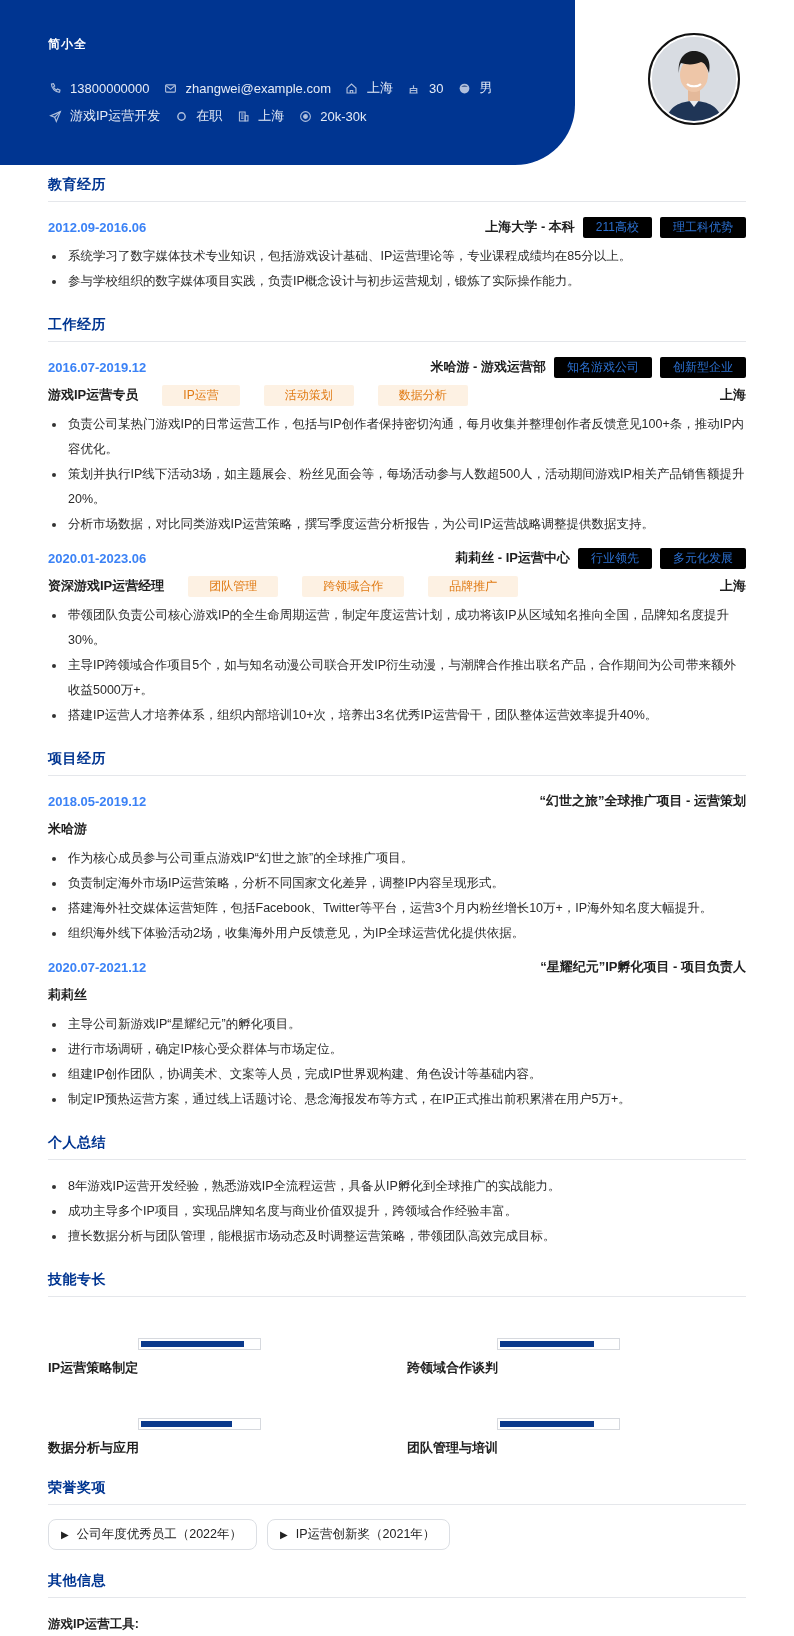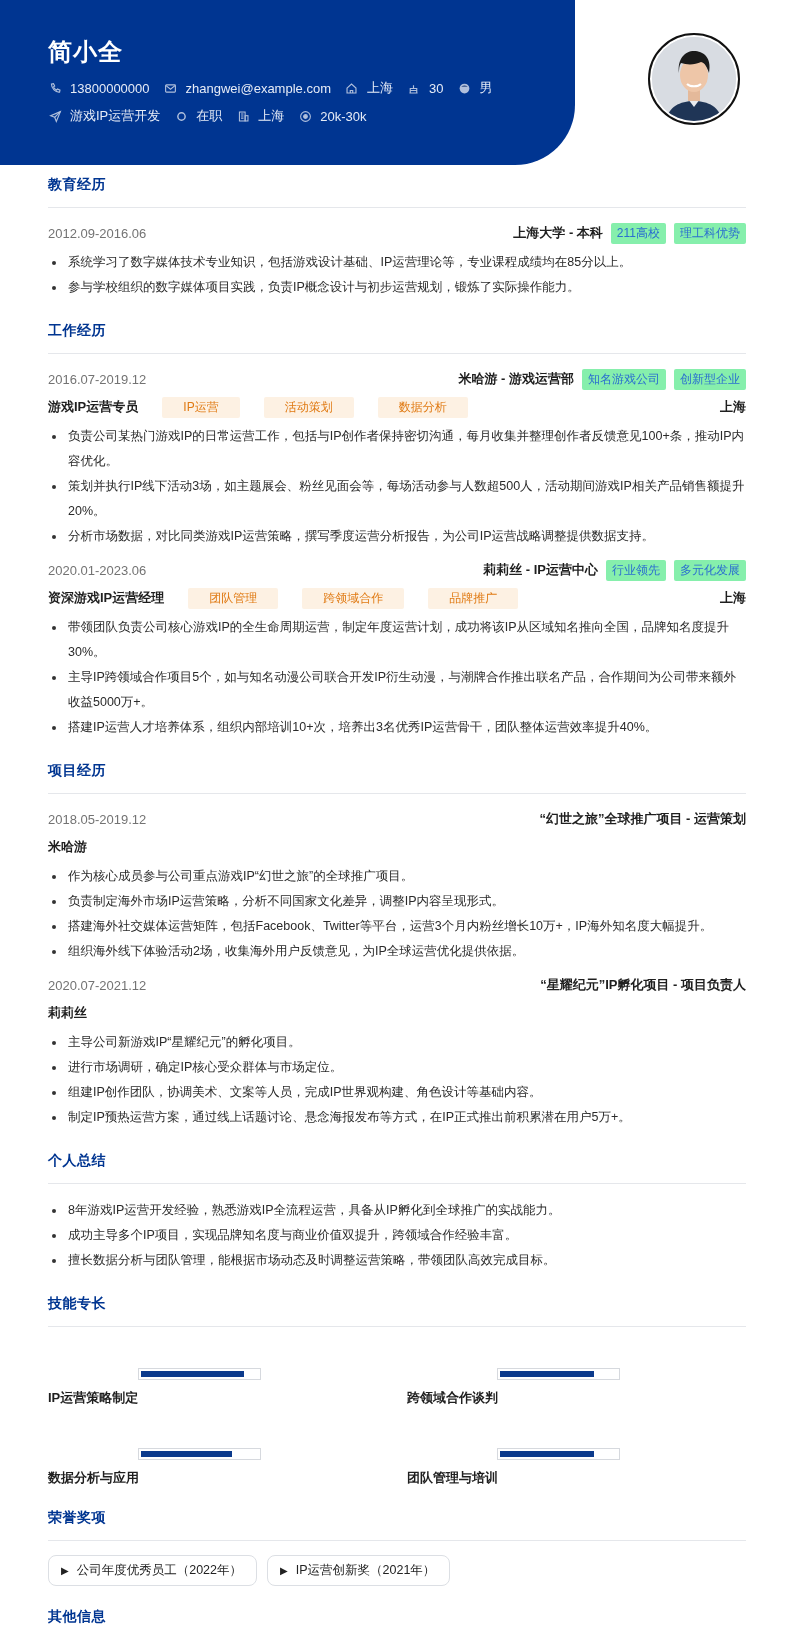--- a/index.html
+++ b/index.html
@@ -15,21 +15,21 @@
   
   .header {
     position: absolute; left: 0; top: 0;
     width: 575px; height: 165px;
     background: #003591;
     border-bottom-right-radius: 60px;
     color: #ffffff;
   }
   .name {
     position: absolute; left: 48px; top: 36px;
-    font-size: 24px; font-weight: bold; letter-spacing: 1px;
+    font-size: 12px; font-weight: bold; letter-spacing: 1px;
   }
   .info-row {
     position: absolute; left: 48px;
     display: flex; align-items: center; gap: 0;
     font-size: 13px; color: #e6ecf7;
     white-space: nowrap;
   }
   .info-row.r1 { top: 79px; }
   .info-row.r2 { top: 107px; }
   .info-item { display: flex; align-items: center; margin-right: 14px; }
@@ -50,34 +50,34 @@
     width: 84px; height: 84px; border-radius: 50%;
     background: #d6dbe2; overflow: hidden; position: relative;
   }
   .avatar svg { width: 84px; height: 84px; display: block; }
 
   
   .content { position: absolute; left: 48px; top: 176px; width: 698px; }
   .section { margin-bottom: 0; }
   .sec-title {
     font-size: 14px; font-weight: bold; color: #003591;
-    padding-bottom: 13px; border-bottom: 1px solid #e5e7eb;
+    padding-bottom: 7px; border-bottom: 1px solid #e5e7eb;
     margin-bottom: 14px;
     letter-spacing: 0.5px;
   }
   .row-head {
     display: flex; justify-content: space-between; align-items: center;
     height: 22px; margin-bottom: 6px;
   }
-  .date { font-size: 13px; font-weight: normal; color: #737373; }
+  .date { font-size: 13px; font-weight: bold; color: #3b82f6; }
   .org { display: flex; align-items: center; font-size: 13px; font-weight: bold; color: #1f1f1f; }
   .tag-blue {
     display: inline-block; font-size: 12px; font-weight: normal;
-    color: #2b6fcf; background: #86efac;
-    padding: 2px 6px; margin-left: 8px; border-radius: 2px;
+    color: #2b6fcf; background: #000000;
+    padding: 2px 13px; margin-left: 8px; border-radius: 2px;
   }
   .tag-orange {
     display: inline-block; font-size: 12px; font-weight: normal;
     color: #e07a13; background: #fdf1e3;
     padding: 2px 21px; margin-left: 24px; border-radius: 2px;
   }
   .sub-head {
     display: flex; justify-content: space-between; align-items: center;
     height: 22px; margin-bottom: 6px;
   }

